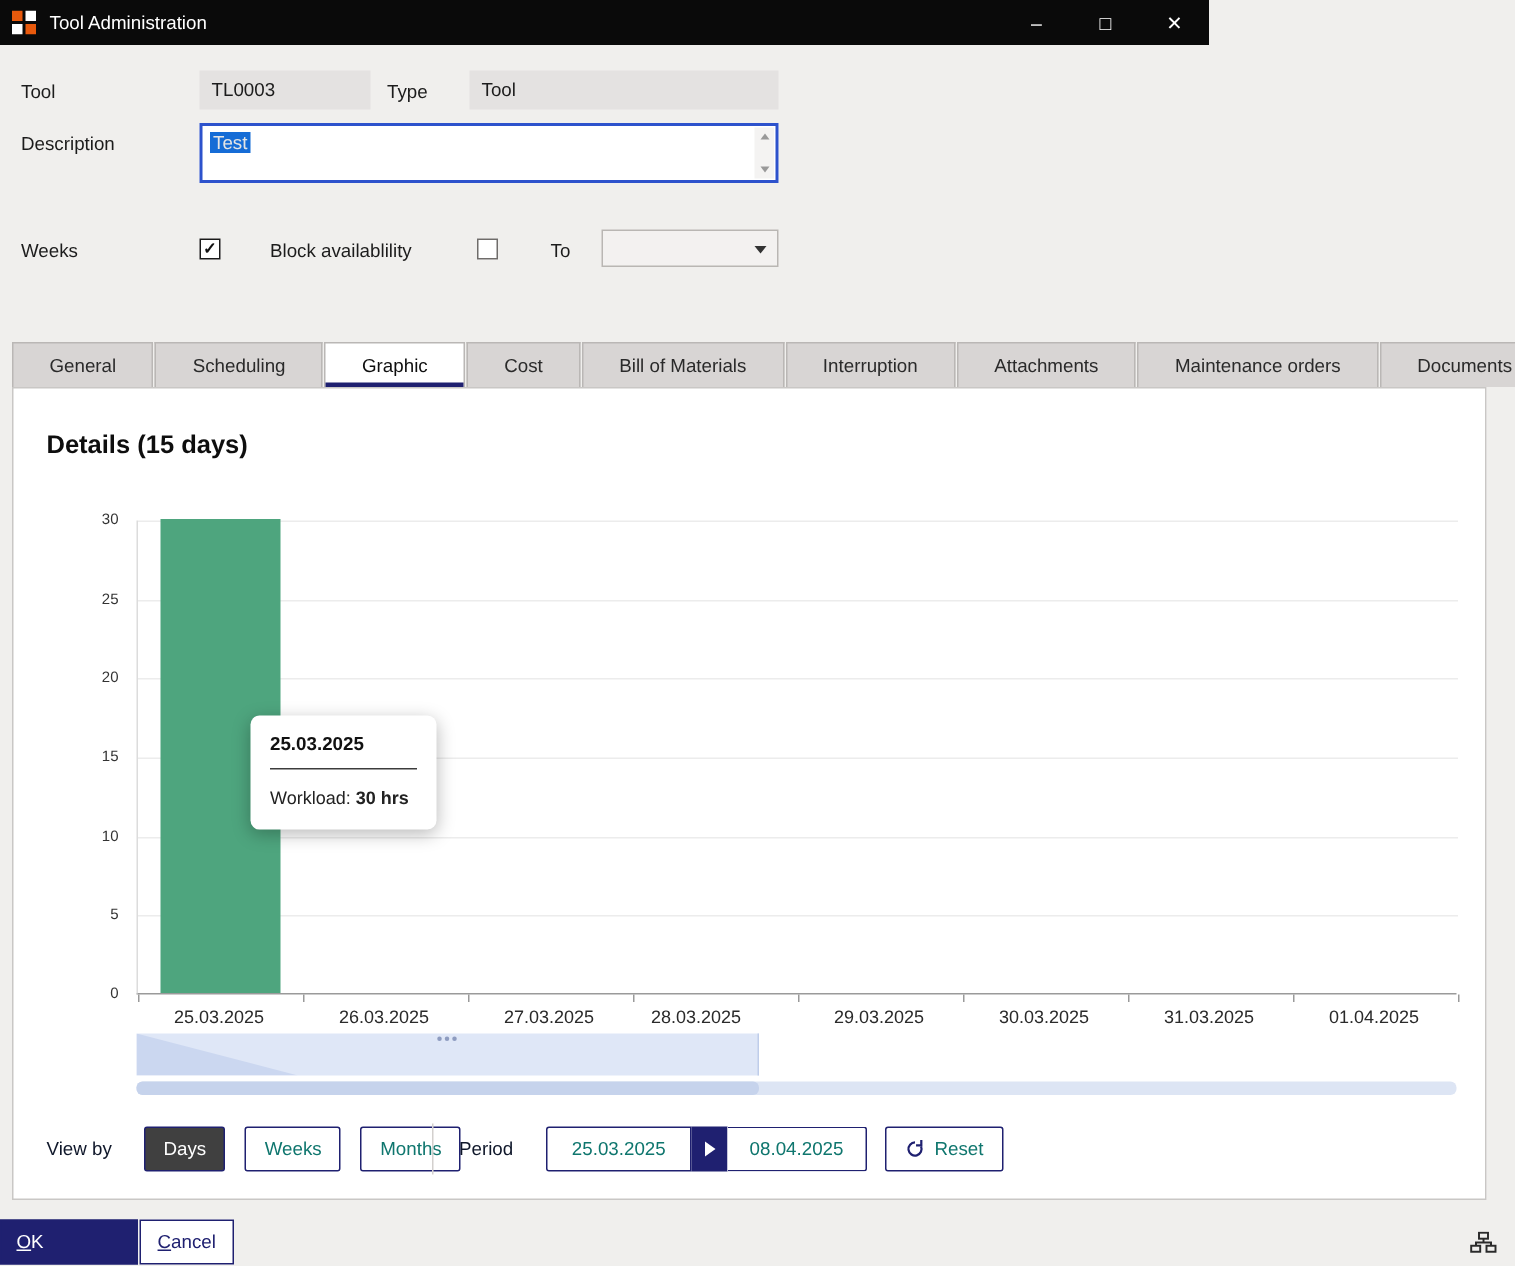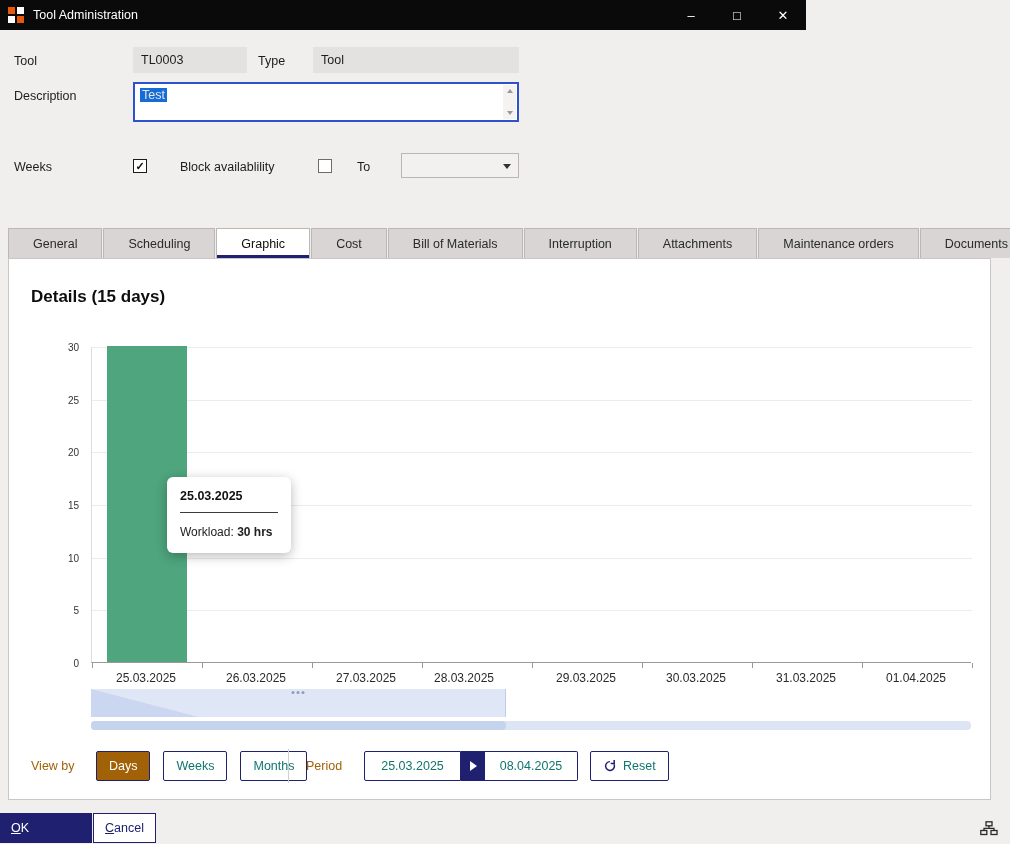--- a/index.html
+++ b/index.html
@@ -56,26 +56,26 @@
   
   .navigator { position:absolute; left:82px; top:430px; width:880px; height:28px; }
   .nav-sel { position:absolute; left:0; top:0; width:415px; height:28px; background:#dfe7f7; border-right:1px solid #bfcdea; }
   .nav-area { position:absolute; left:0; top:0; width:100%; height:100%; background:#cbd7f0; clip-path:polygon(0 0, 26% 100%, 0 100%); }
   .nav-handle { position:absolute; left:50%; top:2px; transform:translateX(-50%); width:3px; height:3px; border-radius:50%; background:#8e9cc0; box-shadow:-5px 0 0 #8e9cc0, 5px 0 0 #8e9cc0; }
   .nav-strip { position:absolute; left:82px; top:462px; width:880px; height:9px; background:#dde5f4; border-radius:4px; }
   .nav-thumb { position:absolute; left:0; top:0; width:415px; height:9px; background:#c6d3ec; border-radius:4px; }
 
   
   .controls-row { position:absolute; left:0; top:490px; width:994px; height:36px; }
-  .ctl-lbl { position:absolute; top:10px; font-size:12.5px; color:#a16207; }
+  .ctl-lbl { position:absolute; top:10px; font-size:12.5px; color:#0f172a; }
   #view-by-label { left:22px; }
   #period-label { left:297px; }
   .view-group { position:absolute; left:87px; top:2px; display:flex; gap:13px; }
   .btn { height:30px; display:inline-flex; align-items:center; justify-content:center; gap:6px; font-family:"Liberation Sans",sans-serif; font-size:12.5px; border:1px solid #1f2070; color:#0f766e; background:#fff; border-radius:2px; padding:0 12px; cursor:default; }
-  .btn.primary { background:#a16207; color:#fff; }
+  .btn.primary { background:#404040; color:#fff; }
   .ctl-divider { position:absolute; left:279px; top:0; width:1px; height:34px; background:#d3d0ce; }
   .period-group { position:absolute; left:355px; top:2px; display:flex; align-items:center; }
   .btn.date { width:97px; border-radius:2px 0 0 2px; }
   .btn.date.end { width:93px; border-radius:0 2px 2px 0; border-left:none; }
   .arrow-btn { width:24px; height:30px; background:#1f2070; display:inline-flex; align-items:center; justify-content:center; }
   .play-tri { width:0; height:0; border-top:5px solid transparent; border-bottom:5px solid transparent; border-left:7px solid #fff; }
   .reset-btn { margin-left:12px; }
 
   
   .footer-ok { position:absolute; left:0; top:813px; width:92px; height:30px; background:#1f2070; color:#fff; font-size:12.5px; display:flex; align-items:center; padding-left:10px; border:1px solid #1f2070; cursor:default; }
@@ -113,21 +113,21 @@
     <div class="tri-down"></div>
   </div>
 </div>
 
 <div class="lbl" style="left:14px; top:160px;">Weeks</div>
 <div class="checkbox" style="left:133px; top:159px;">
     <span>✓</span>
   </div>
 <div class="lbl" style="left:180px; top:160px;">Block availablility</div>
 <div class="checkbox unchecked" style="left:318px; top:159px;"></div>
-<div class="lbl" style="left:357px; top:160px;">To</div>
+<div class="lbl" style="left:367px; top:160px;">To</div>
 <div class="combo">
   <div class="combo-chev"></div>
 </div>
 
 <div class="tabbar">
     <div class="tab">General</div>
     <div class="tab">Scheduling</div>
     <div class="tab active">Graphic</div>
     <div class="tab">Cost</div>
     <div class="tab">Bill of Materials</div>

